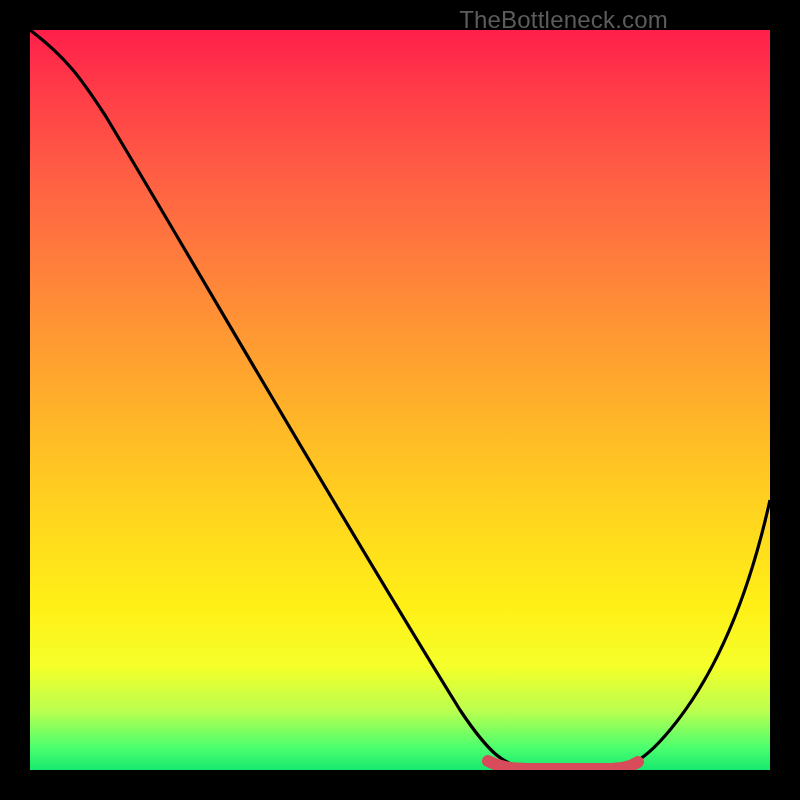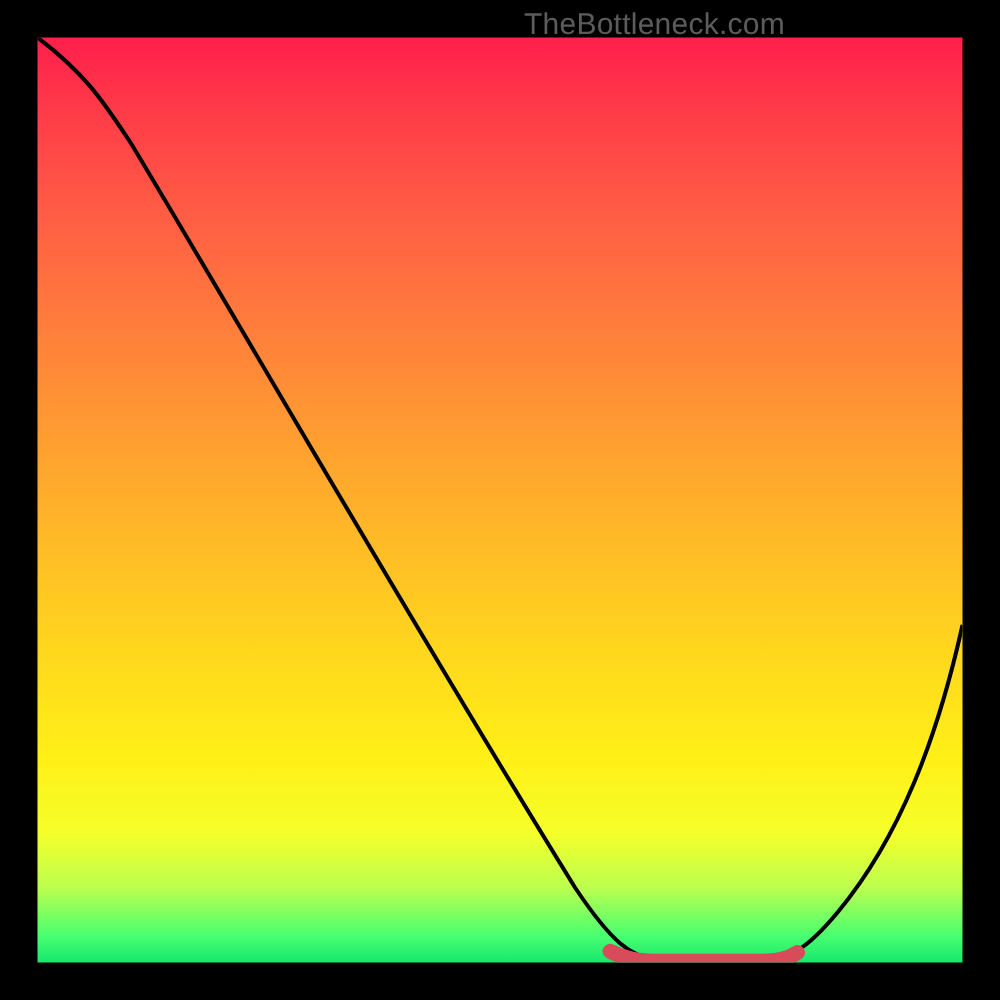--- a/index.html
+++ b/index.html
@@ -11,20 +11,21 @@
     overflow: hidden;
     font-family: Arial, Helvetica, sans-serif;
   }
   .frame {
     position: absolute;
     left: 0;
     top: 0;
     width: 640px;
     height: 800px;
     background: #000;
+    padding-left: 40px;
   }
   .plot {
     position: absolute;
     left: 30px;
     top: 30px;
     width: 740px;
     height: 740px;
     background: linear-gradient(to bottom,
       #ff1f4b 0%,
       #ff3b48 8%,

